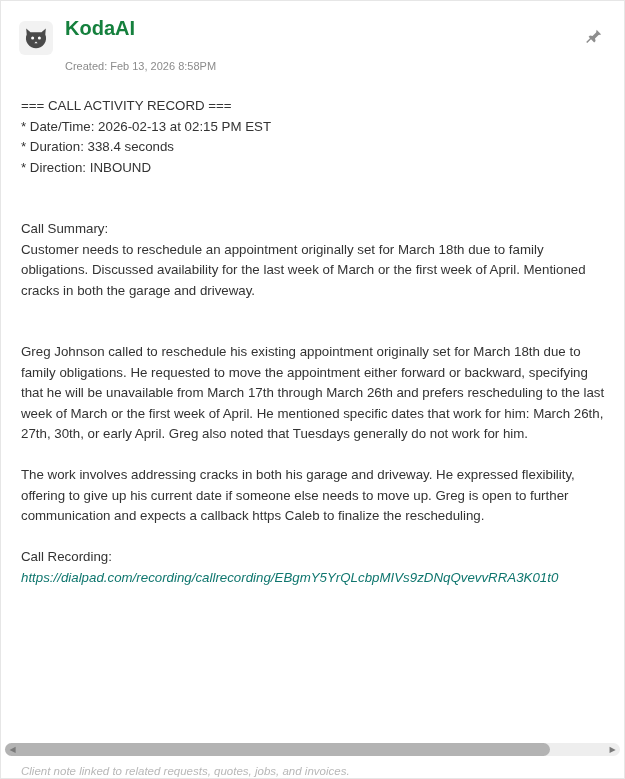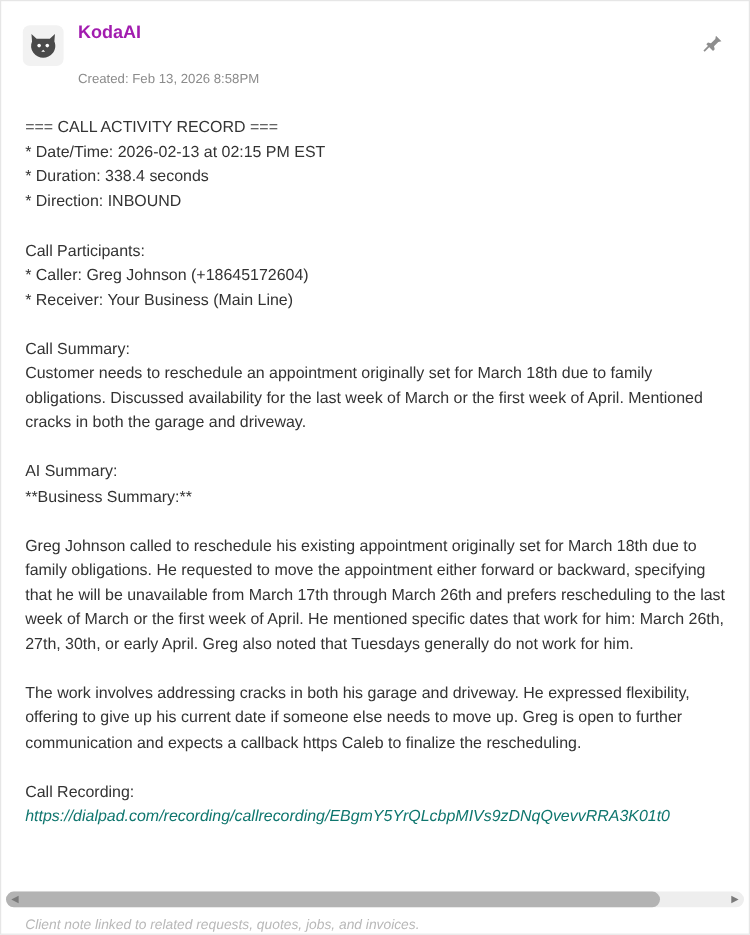--- a/index.html
+++ b/index.html
@@ -43,23 +43,23 @@
     justify-content: center;
     margin-top: 2px;
   }
   .avatar svg { display: block; }
   .header-text {
     margin-left: 12px;
     flex: 1 1 auto;
     min-width: 0;
   }
   .author {
-    font-size: 15px;
+    font-size: 20px;
     font-weight: bold;
-    color: #a21caf;
+    color: #15803d;
     line-height: 18px;
   }
   .created {
     font-size: 11px;
     color: #8b8b8b;
     margin-top: 22px;
     line-height: 14px;
   }
   .pin-btn {
     flex: 0 0 auto;
@@ -168,29 +168,24 @@
       </svg>
     </div>
   </div>
 
   <div class="body">
     <div class="note note-block">=== CALL ACTIVITY RECORD ===
 * Date/Time: 2026-02-13 at 02:15 PM EST
 * Duration: 338.4 seconds
 * Direction: INBOUND</div>
     <div class="spacer"></div>
-    <div class="note note-block">Call Participants:
-* Caller: Greg Johnson (+18645172604)
-* Receiver: Your Business (Main Line)</div>
     <div class="spacer"></div>
     <div class="note note-block">Call Summary:
 Customer needs to reschedule an appointment originally set for March 18th due to family obligations. Discussed availability for the last week of March or the first week of April. Mentioned cracks in both the garage and driveway.</div>
     <div class="spacer"></div>
-    <div class="note note-block">AI Summary:
-**Business Summary:**</div>
     <div class="spacer"></div>
     <div class="note note-block">Greg Johnson called to reschedule his existing appointment originally set for March 18th due to family obligations. He requested to move the appointment either forward or backward, specifying that he will be unavailable from March 17th through March 26th and prefers rescheduling to the last week of March or the first week of April. He mentioned specific dates that work for him: March 26th, 27th, 30th, or early April. Greg also noted that Tuesdays generally do not work for him.</div>
     <div class="spacer"></div>
     <div class="note note-block">The work involves addressing cracks in both his garage and driveway. He expressed flexibility, offering to give up his current date if someone else needs to move up. Greg is open to further communication and expects a callback https Caleb to finalize the rescheduling.</div>
     <div class="spacer"></div>
     <div class="note note-block">Call Recording:</div>
     <a class="link" href="#">https://dialpad.com/recording/callrecording/EBgmY5YrQLcbpMIVs9zDNqQvevvRRA3K01t0</a>
   </div>
 
   <div class="hscroll">

